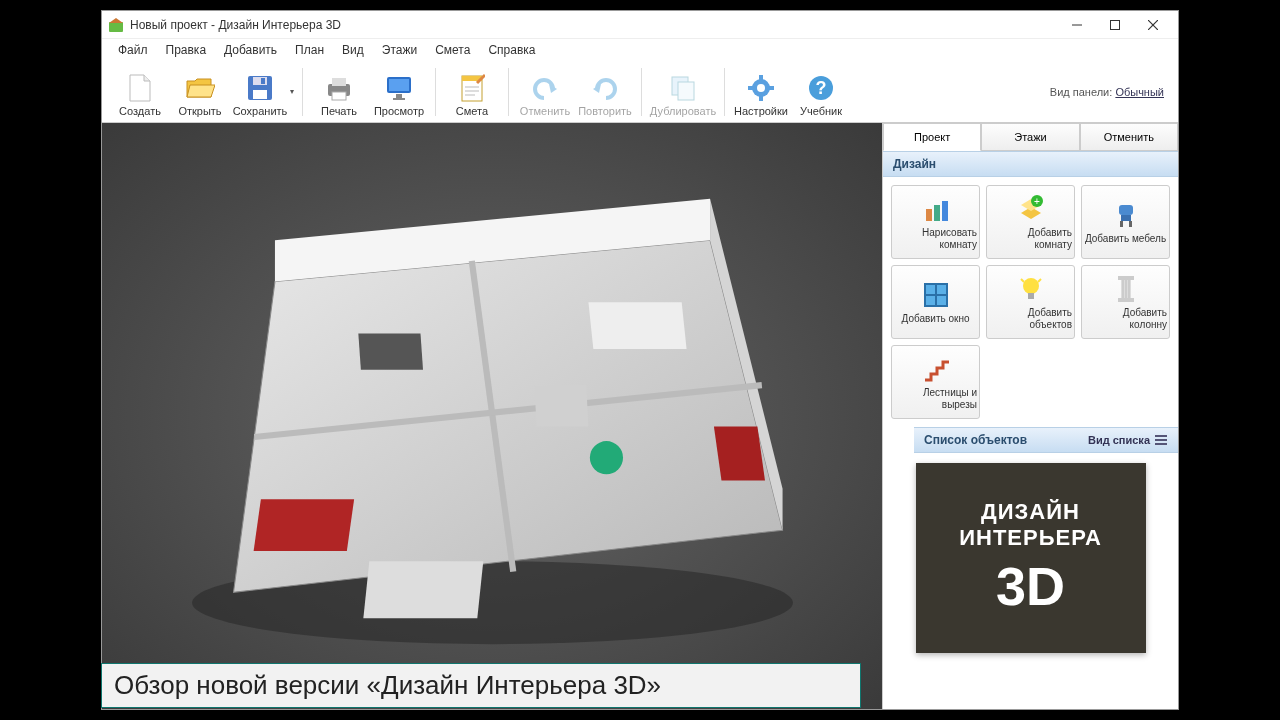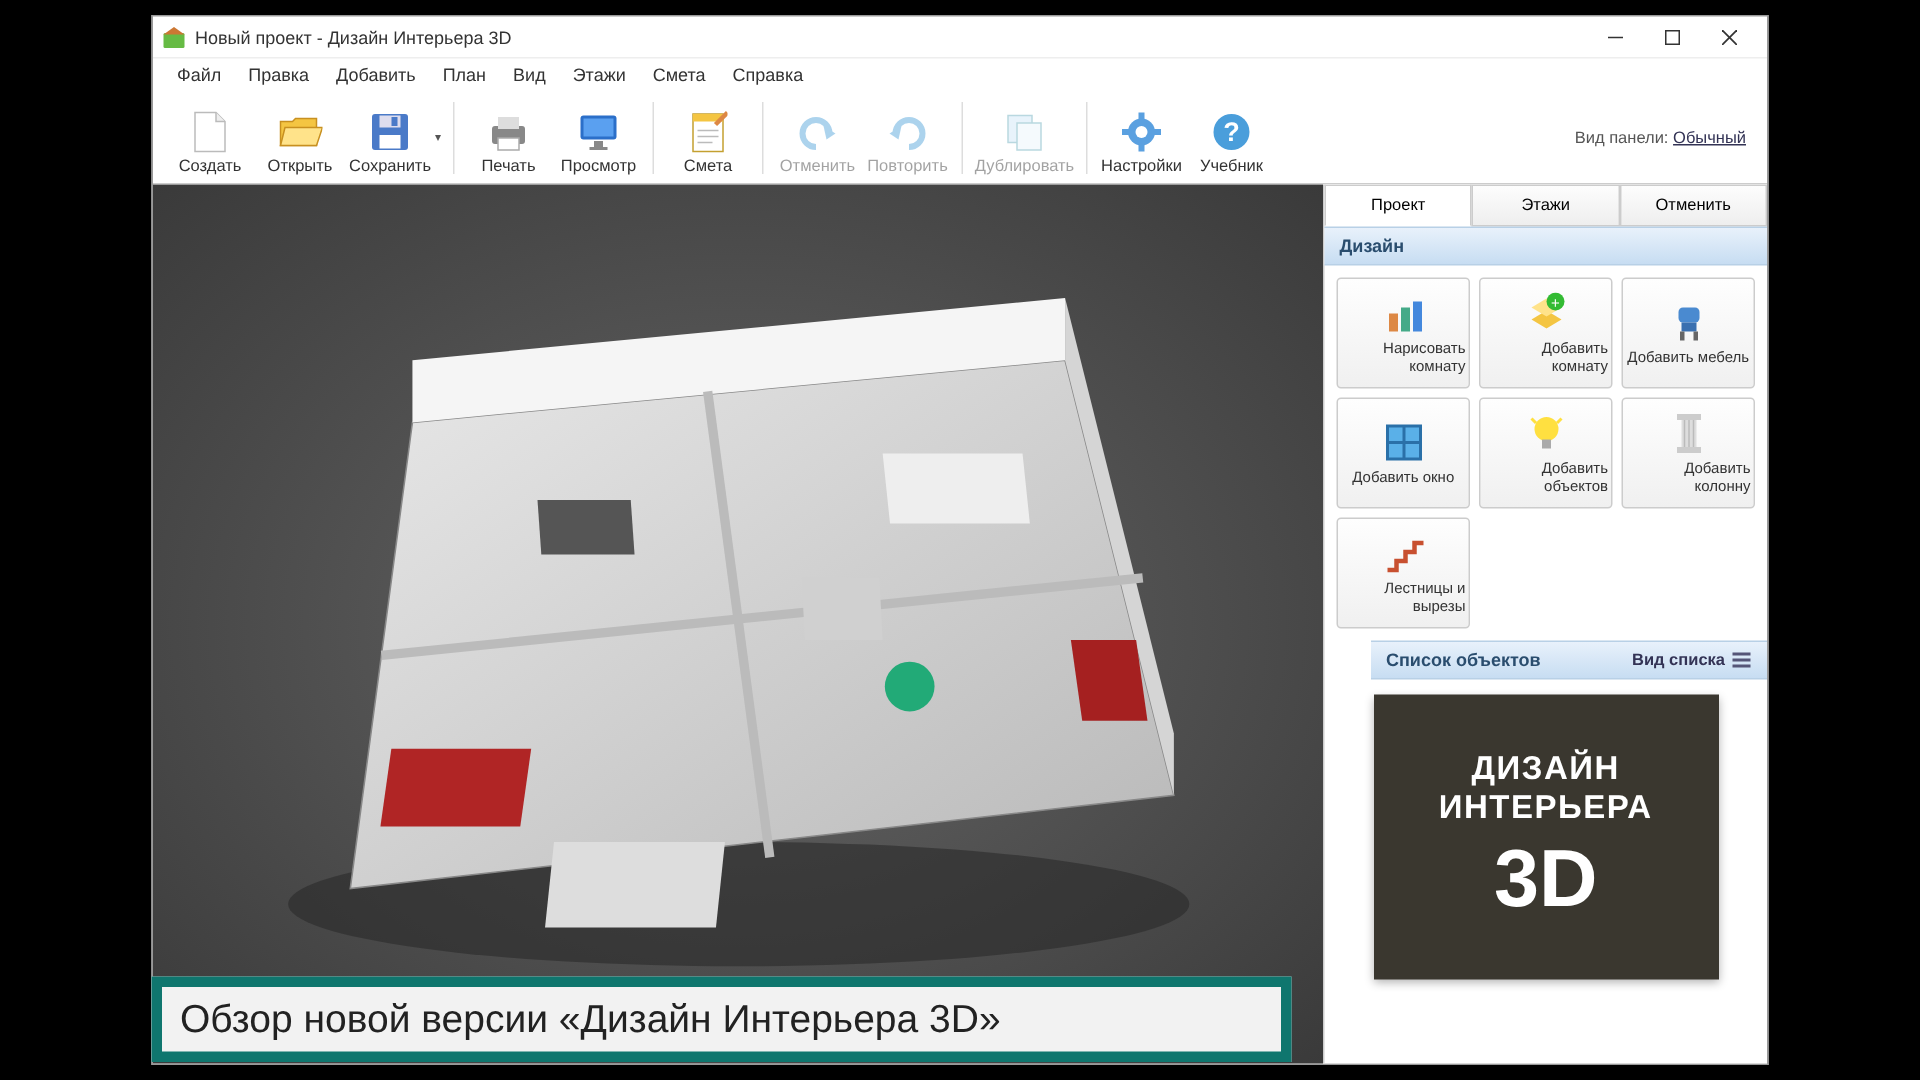--- a/index.html
+++ b/index.html
@@ -35,21 +35,21 @@
 .design-btn { border: 1px solid #ccc; border-radius: 3px; background: linear-gradient(#fefefe, #f0f0f0); display: flex; flex-direction: column; align-items: center; justify-content: center; height: 74px; cursor: pointer; padding: 4px 2px; }
 .design-icon { width: 30px; height: 30px; display: flex; align-items: center; justify-content: center; }
 .design-label { font-size: 10px; color: #333; text-align: right; line-height: 1.15; margin-top: 3px; }
 .object-list-hdr { display: flex; justify-content: space-between; align-items: center; margin-left: 31px; }
 .list-view-toggle { font-size: 11px; color: #335; display: flex; align-items: center; gap: 4px; }
 .promo-box { flex: 1; padding: 10px; display: flex; align-items: flex-start; justify-content: center; }
 .promo-card { width: 230px; height: 190px; background: #3a372f; color: #fff; display: flex; flex-direction: column; align-items: center; justify-content: center; font-weight: bold; text-align: center; box-shadow: 0 2px 6px rgba(0,0,0,0.3); }
 .promo-line1 { font-size: 22px; letter-spacing: 1px; }
 .promo-line2 { font-size: 22px; letter-spacing: 1px; }
 .promo-line3 { font-size: 54px; font-weight: 900; margin-top: 4px; }
-.caption-bar { position: absolute; left: 101px; bottom: 12px; width: 760px; background: #f2f2f2; border: 7px solid #0f766e; padding: 6px 12px; font-size: 26px; color: #222; }
+.caption-bar { position: absolute; left: 101px; bottom: 12px; width: 760px; background: #f2f2f2; border: 1px solid #0f766e; padding: 6px 12px; font-size: 26px; color: #222; }
 svg { display: block; }
 </style>
 </head>
 <body>
 
 <div class="app-window">
 
   <div class="titlebar">
     <span class="app-icon">
       <svg width="16" height="16">

